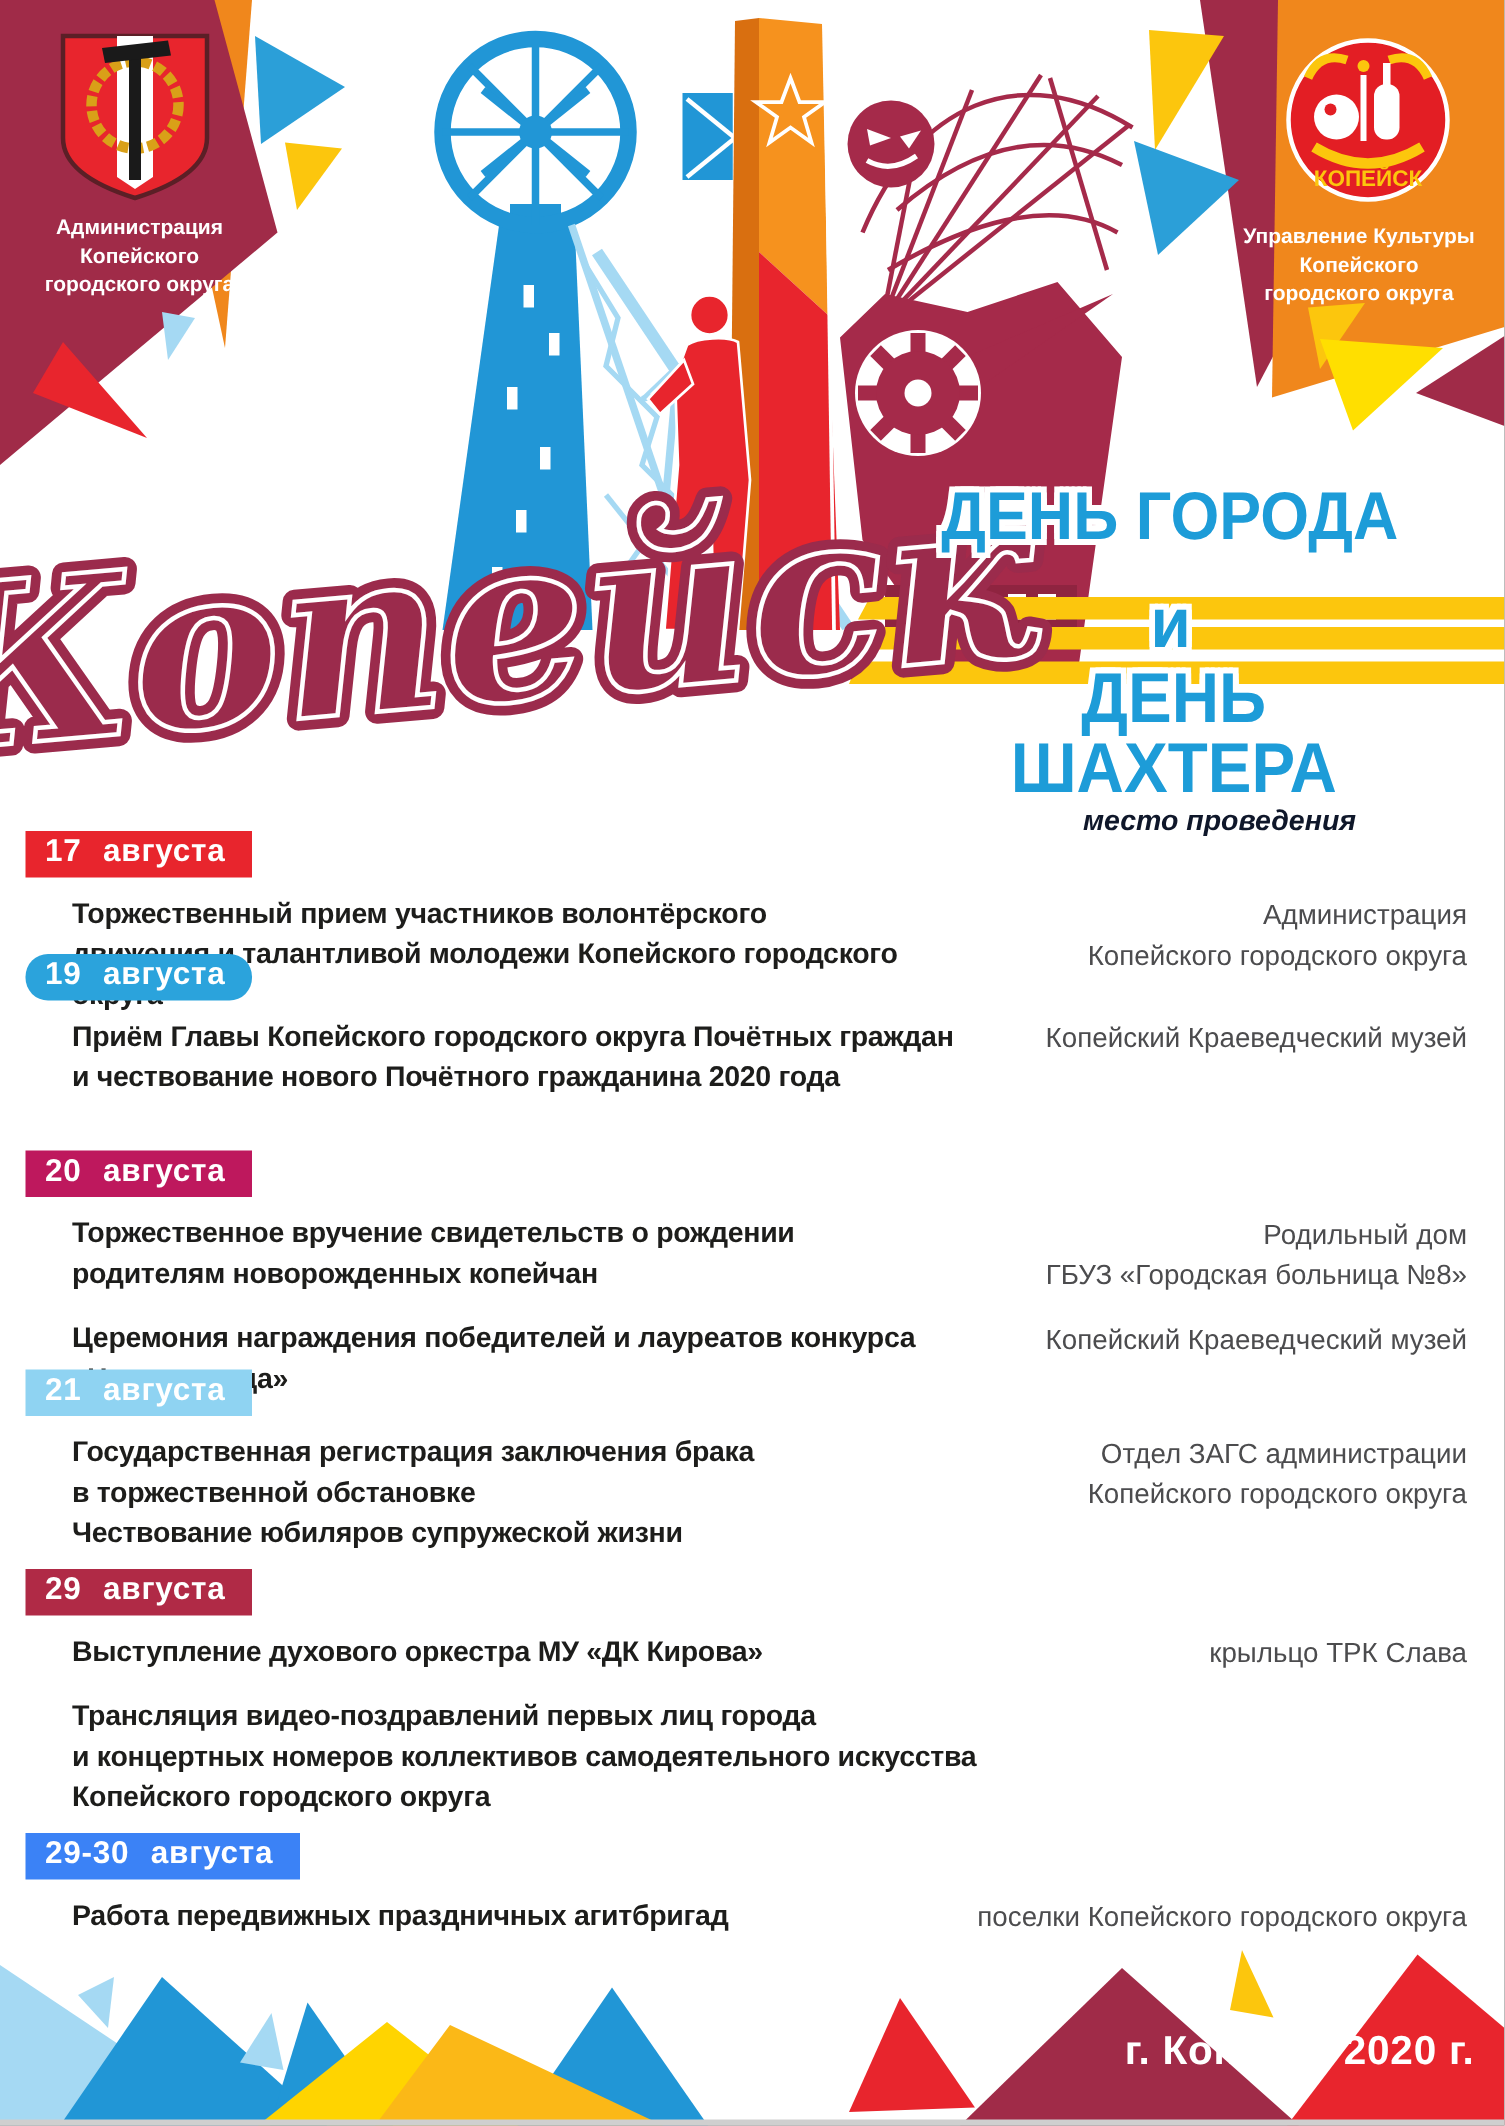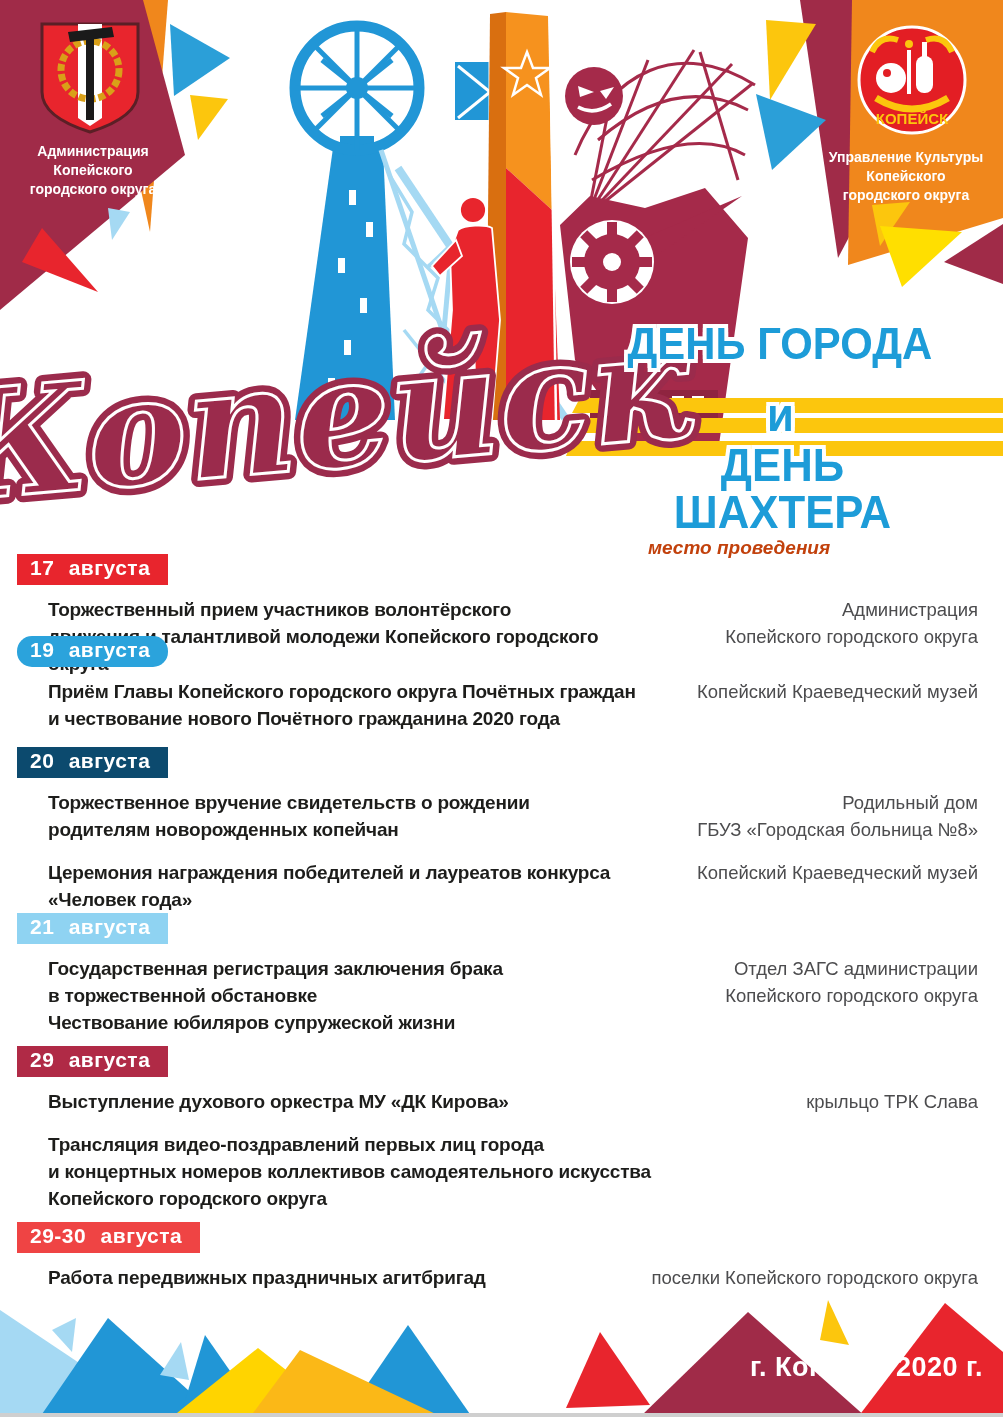--- a/index.html
+++ b/index.html
@@ -18,21 +18,21 @@
     -4px -4px 0 #fff,0 -4px 0 #fff,4px -4px 0 #fff,-4px 0 0 #fff,4px 0 0 #fff,
     -4px 4px 0 #fff,0 4px 0 #fff,4px 4px 0 #fff,
     -3px -3px 0 #fff,3px -3px 0 #fff,-3px 3px 0 #fff,3px 3px 0 #fff,
     -2px 0 0 #fff,2px 0 0 #fff,0 2px 0 #fff,0 -2px 0 #fff;}
   .t1{left:615px;top:321px;width:330px;font-size:45px;}
   .tconj{left:615px;top:391px;width:330px;font-size:47px;}
   .t2{left:595px;top:441px;width:375px;font-size:47px;}
 
   
   .venue-hdr{position:absolute;z-index:3;left:648px;top:537px;width:330px;
-    text-align:left;color:#c2410c;font-weight:bold;font-style:italic;font-size:19px;}
+    text-align:center;color:#0f172a;font-weight:bold;font-style:italic;font-size:19px;}
 
   
   .sched{position:absolute;z-index:3;left:17px;width:961px;}
   .badge{display:inline-block;color:#fff;font-weight:bold;font-size:21px;
     padding:2px 18px 6px 13px;word-spacing:8px;letter-spacing:.5px;line-height:1.1;}
   .rows{margin-top:11px;}
   .row{display:flex;align-items:flex-start;}
   .row + .row{margin-top:16px;}
   .event{flex:1;min-width:0;padding-left:31px;white-space:pre-line;
     color:#1d1d1b;font-weight:bold;font-size:19px;line-height:27px;letter-spacing:-.2px;}
@@ -237,21 +237,21 @@
     <div class="rows">
       <div class="row">
         <div class="event">Приём Главы Копейского городского округа Почётных граждан
 и чествование нового Почётного гражданина 2020 года</div>
         <div class="venue">Копейский Краеведческий музей</div>
       </div>
     </div>
   </section>
 
   <section class="sched" style="top:747px">
-    <span class="badge" style="background: #0c4a6e;">20 августа</span>
+    <span class="badge" style="background: #be185d; margin-top: 20px;">20 августа</span>
     <div class="rows">
       <div class="row">
         <div class="event">Торжественное вручение свидетельств о рождении
 родителям новорожденных копейчан</div>
         <div class="venue">Родильный дом
 ГБУЗ «Городская больница №8»</div>
       </div>
       <div class="row">
         <div class="event">Церемония награждения победителей и лауреатов конкурса
 «Человек года»</div>
@@ -282,21 +282,21 @@
       </div>
       <div class="row">
         <div class="event">Трансляция видео-поздравлений первых лиц города
 и концертных номеров коллективов самодеятельного искусства
 Копейского городского округа</div>
       </div>
     </div>
   </section>
 
   <section class="sched" style="top:1222px">
-    <span class="badge" style="background: #ef4444;">29-30 августа</span>
+    <span class="badge" style="background: #3b82f6;">29-30 августа</span>
     <div class="rows">
       <div class="row">
         <div class="event">Работа передвижных праздничных агитбригад</div>
         <div class="venue">поселки Копейского городского округа</div>
       </div>
     </div>
   </section>
 
   <svg class="ftr-svg" width="1003" height="127" viewBox="0 0 127" style="height:127px;width:1003px">
     <g>

